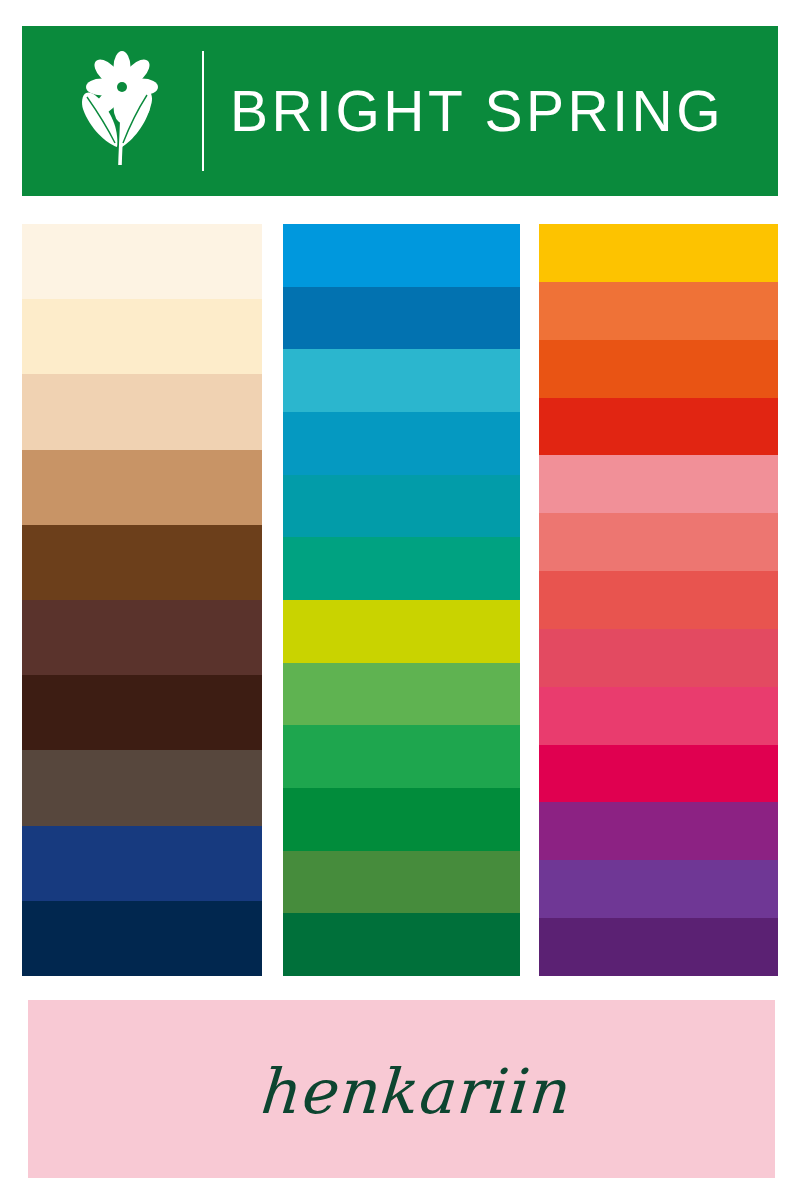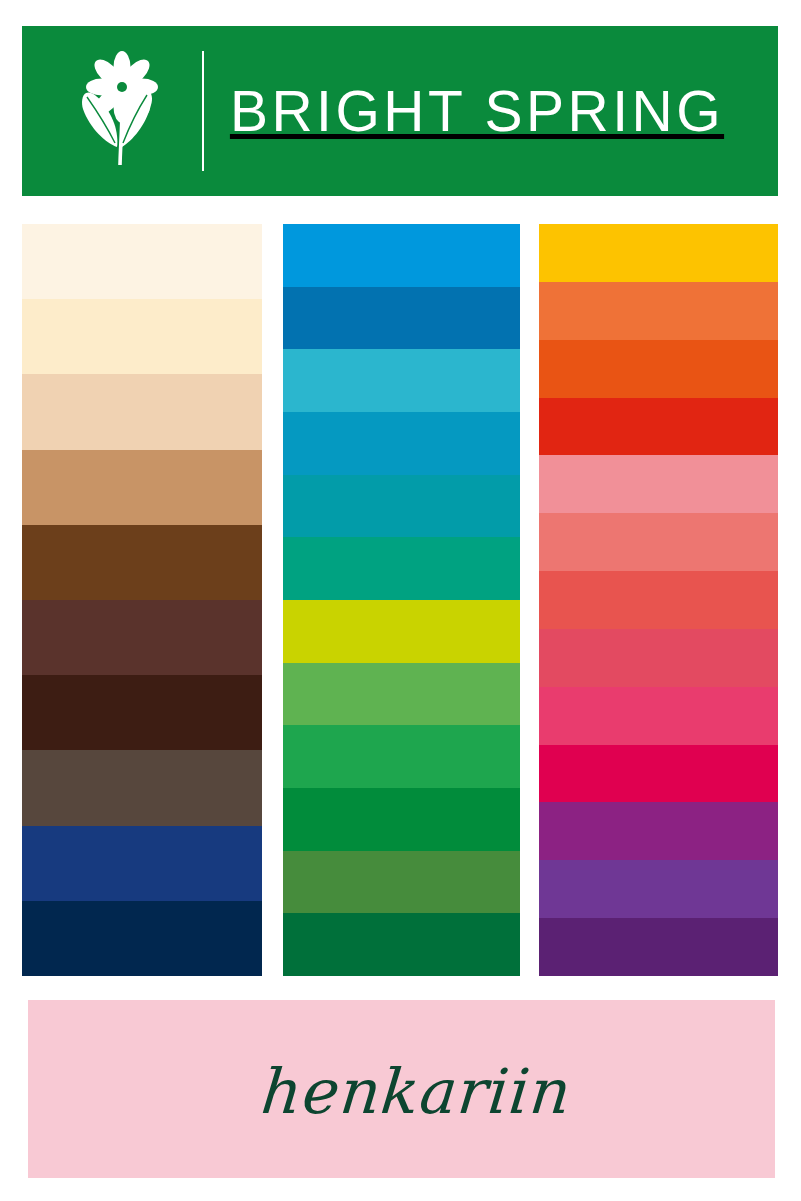--- a/index.html
+++ b/index.html
@@ -52,21 +52,20 @@
     background: #ffffff;
     flex: 0 0 auto;
     margin-left: 14px;
   }
   #title-wrap {
     flex: 1 1 auto;
     display: flex;
     align-items: center;
     justify-content: center;
     height: 184px;
-    text-decoration: underline;
   }
   #poster-title {
     color: #ffffff;
     font-family: "Liberation Sans", sans-serif;
     font-size: 57px;
     font-weight: 300;
     letter-spacing: 3.5px;
     line-height: 1;
     white-space: nowrap;
     margin-right: 28px;

